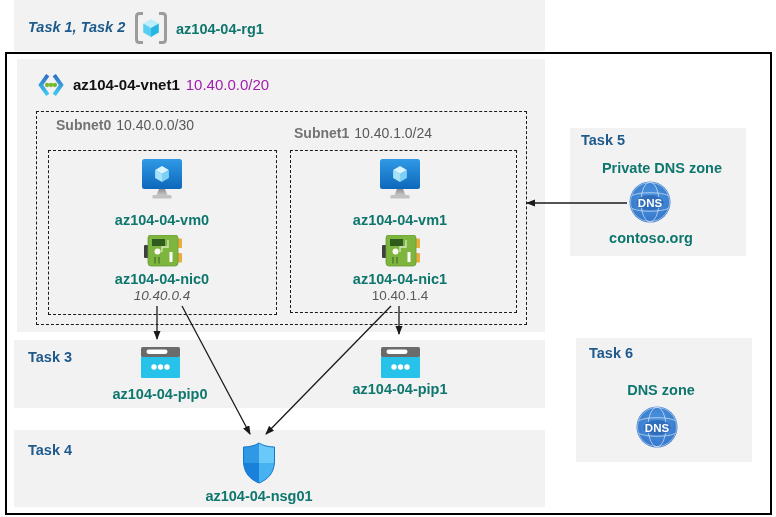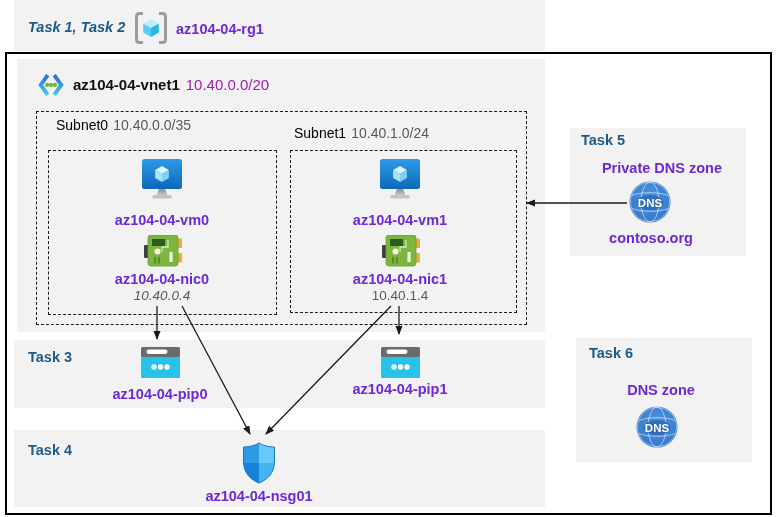--- a/index.html
+++ b/index.html
@@ -3,27 +3,27 @@
 <meta charset="utf-8">
 <style>
   html,body{margin:0;padding:0;background:#fff;}
   #canvas{position:relative;width:776px;height:517px;background:#fff;
           font-family:"Liberation Sans",sans-serif;overflow:hidden;}
   .abs{position:absolute;}
   .band{background:#F2F2F2;}
   .frame{border:2px solid #000;box-sizing:border-box;}
   .dashed{border:1px dashed #1a1a1a;box-sizing:border-box;}
   .tasklabel{color:#1E5A8C;font-weight:700;font-size:14.5px;white-space:nowrap;}
-  .reslabel{color:#6d28d9;font-weight:700;font-size:14.5px;text-align:center;white-space:nowrap;}
+  .reslabel{color:#0f766e;font-weight:700;font-size:14.5px;text-align:center;white-space:nowrap;}
   .iplabel{color:#595959;font-size:13.5px;text-align:center;white-space:nowrap;}
   .boxtitle{font-size:15px;white-space:nowrap;}
   .boxtitle .nm{font-weight:700;color:#111;}
   .boxtitle .cidr{color:#a21caf;margin-left:6px;}
   .sublabel{font-size:14px;white-space:nowrap;}
-  .sublabel .nm{font-weight:400;color:#000000;}
+  .sublabel .nm{font-weight:700;color:#737373;}
   .sublabel .cidr{color:#595959;margin-left:5px;}
   svg{display:block;}
   #overlay{position:absolute;left:0;top:0;pointer-events:none;}
 </style>
 </head>
 <body>
 
 <div id="canvas">
 
   <svg width="0" height="0" aria-hidden="true">
@@ -80,21 +80,21 @@
       <circle cx="19.2" cy="15" r="2.3" fill="#76B82F"></circle>
     </svg>
   </div>
   <div class="abs boxtitle" style="left:73px;top:76px;">
     <span class="nm">az104-04-vnet1</span><span class="cidr">10.40.0.0/20</span>
   </div>
 
   <div class="abs dashed" style="left:36px;top:111px;width:491px;height:214px;"></div>
 
   <div class="abs sublabel" style="left:56px;top:117px;">
-    <span class="nm">Subnet0</span><span class="cidr">10.40.0.0/35</span>
+    <span class="nm">Subnet0</span><span class="cidr">10.40.0.0/30</span>
   </div>
   <div class="abs dashed" style="left:48px;top:150px;width:229px;height:165px;"></div>
 
   <div class="abs sublabel" style="left:294px;top:125px;">
     <span class="nm">Subnet1</span><span class="cidr">10.40.1.0/24</span>
   </div>
   <div class="abs dashed" style="left:290px;top:150px;width:227px;height:163px;"></div>
 
   <div class="abs" style="left:140px;top:159px;">
     <svg width="44" height="42" viewBox="0 0 44 42">

